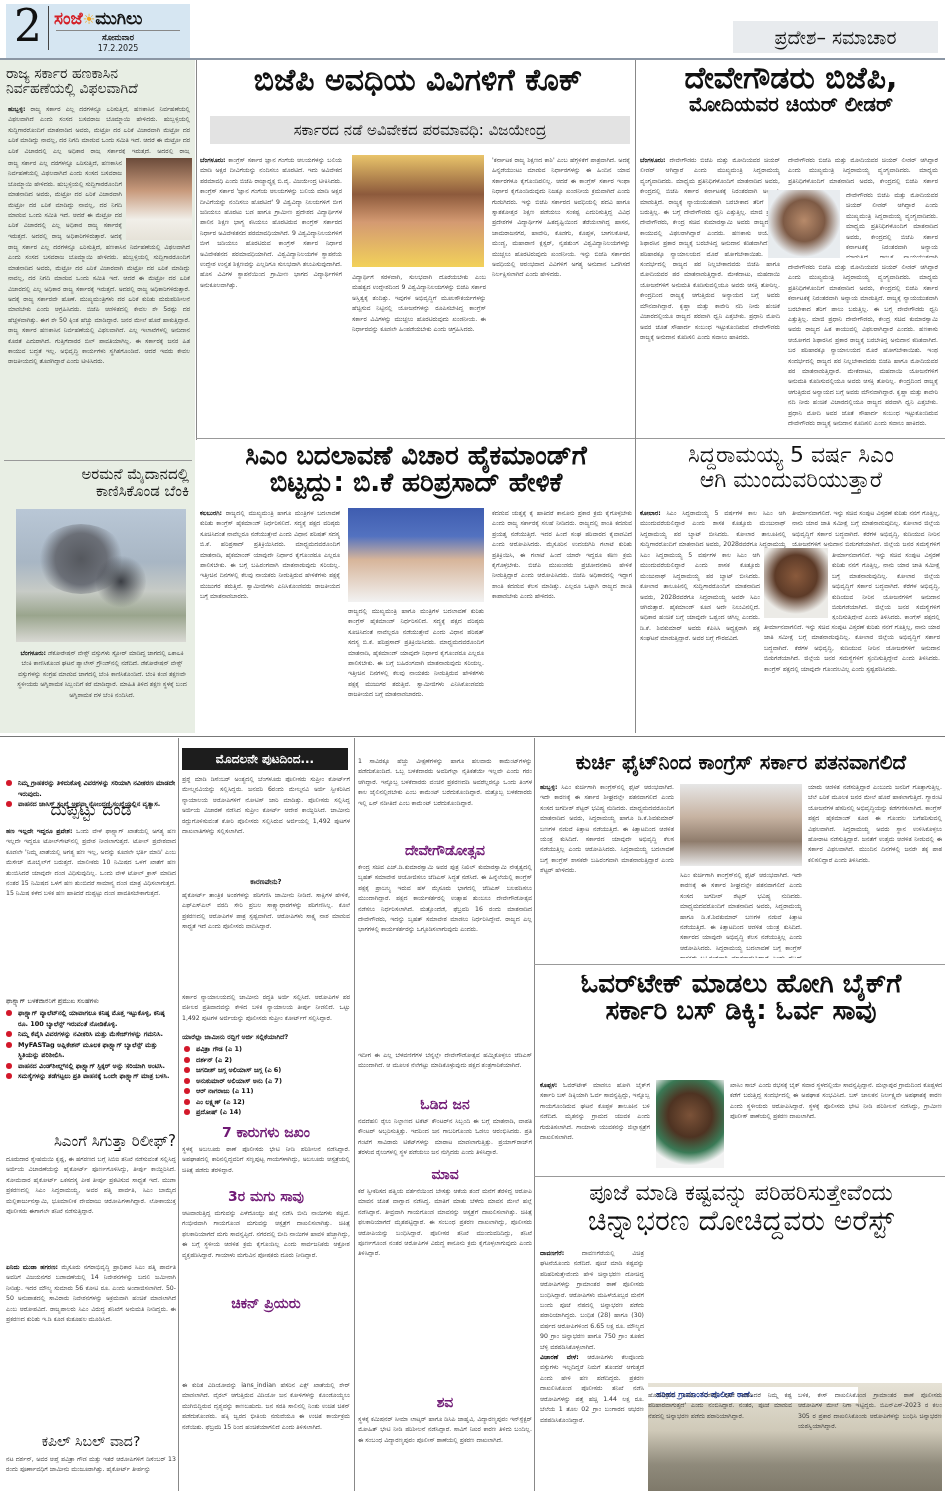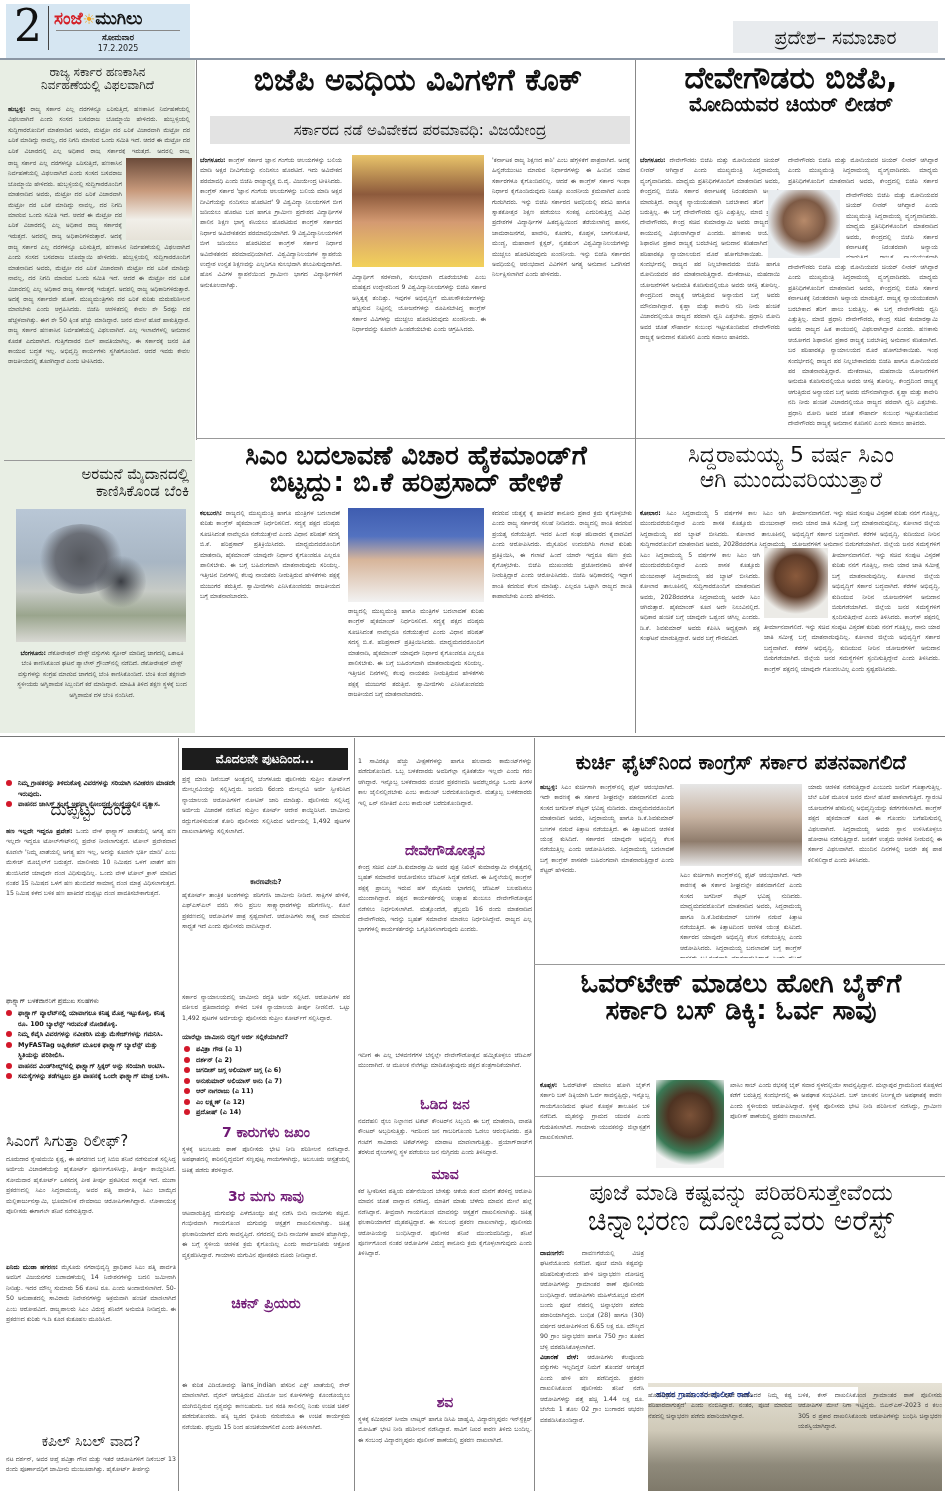--- a/index.html
+++ b/index.html
@@ -45,21 +45,21 @@
 <div class="abs brand">
   <span class="b1">ಸಂಜೆ</span><span class="sun">☀</span><span class="b2">ಮುಗಿಲು</span>
 </div>
 <div class="abs brand-rule"></div>
 <div class="abs day">ಸೋಮವಾರ</div>
 <div class="abs date">17.2.2025</div>
 <div class="abs section-tag">ಪ್ರದೇಶ– ಸಮಾಚಾರ</div>
 <div class="abs top-rule"></div>
 
 <div class="abs sidebar" style="left:0;top:60px;width:195px;height:673px;"></div>
-<div class="abs hl-serif" style="left:6px;top:66px;width:183px;text-align:center;font-size:12px;">
+<div class="abs hl-serif" style="left:6px;top:66px;width:183px;text-align:left;font-size:14px;">
   <div>ರಾಜ್ಯ ಸರ್ಕಾರ ಹಣಕಾಸಿನ</div>
   <div>ನಿರ್ವಹಣೆಯಲ್ಲಿ ವಿಫಲವಾಗಿದೆ</div>
 </div>
 <div class="abs body-text" style="left:8px;top:104px;width:182px;height:50px;">
   <span class="dl">ಹುಬ್ಬಳ್ಳಿ:</span>
   <span>ರಾಜ್ಯ ಸರ್ಕಾರ ಎಲ್ಲ ದರಗಳನ್ನೂ ಏರಿಸುತ್ತಿದೆ, ಹಣಕಾಸಿನ ನಿರ್ವಹಣೆಯಲ್ಲಿ ವಿಫಲವಾಗಿದೆ ಎಂದು ಸಂಸದ ಬಸವರಾಜ ಬೊಮ್ಮಾಯಿ ಹೇಳಿದರು. ಹುಬ್ಬಳ್ಳಿಯಲ್ಲಿ ಸುದ್ದಿಗಾರರೊಂದಿಗೆ ಮಾತನಾಡಿದ ಅವರು, ಮೆಟ್ರೋ ದರ ಏರಿಕೆ ವಿಚಾರವಾಗಿ ಮೆಟ್ರೋ ದರ ಏರಿಕೆ ಮಾಡಿದ್ದು ನಾವಲ್ಲ, ದರ ನಿಗದಿ ಮಾಡುವ ಒಂದು ಸಮಿತಿ ಇದೆ. ಆದರೆ ಈ ಮೆಟ್ರೋ ದರ ಏರಿಕೆ ವಿಚಾರದಲ್ಲಿ ಎಲ್ಲ ಅಧಿಕಾರ ರಾಜ್ಯ ಸರ್ಕಾರಕ್ಕೆ ಇರುತ್ತದೆ. ಅದರಲ್ಲಿ ರಾಜ್ಯ ಅಧಿಕಾರಿಗಳಿರುತ್ತಾರೆ. ಅದಕ್ಕೆ ರಾಜ್ಯ ಸರ್ಕಾರವೇ ಹೊಣೆ. ಮುಖ್ಯಮಂತ್ರಿಗಳು ದರ ಏರಿಕೆ ಕುರಿತು ಮರುಪರಿಶೀಲನೆ ಮಾಡಬೇಕು ಎಂದು ಆಗ್ರಹಿಸಿದರು. ಬಿಜೆಪಿ ಆಡಳಿತದಲ್ಲಿ ಕೇವಲ ಶೇ 5ರಷ್ಟು ದರ ಹೆಚ್ಚಳವಾಗಿತ್ತು. ಈಗ ಶೇ 50 ಕ್ಕಿಂತ ಹೆಚ್ಚು ಮಾಡಿದ್ದಾರೆ. ಜನರ ಮೇಲೆ ಹೊರೆ ಹಾಕುತ್ತಿದ್ದಾರೆ. ರಾಜ್ಯ ಸರ್ಕಾರ ಹಣಕಾಸಿನ ನಿರ್ವಹಣೆಯಲ್ಲಿ ವಿಫಲವಾಗಿದೆ. ಎಲ್ಲ ಇಲಾಖೆಗಳಲ್ಲಿ ಅನುದಾನ ಕೊರತೆ ಎದುರಾಗಿದೆ. ಗುತ್ತಿಗೆದಾರರ ಬಿಲ್ ಪಾವತಿಯಾಗಿಲ್ಲ. ಈ ಸರ್ಕಾರಕ್ಕೆ ಜನರ ಹಿತ ಕಾಯುವ ಬದ್ಧತೆ ಇಲ್ಲ. ಅಭಿವೃದ್ಧಿ ಕಾರ್ಯಗಳು ಸ್ಥಗಿತಗೊಂಡಿವೆ. ಆದರೆ ಇವರು ಕೇವಲ ರಾಜಕೀಯದಲ್ಲಿ ತೊಡಗಿದ್ದಾರೆ ಎಂದು ಟೀಕಿಸಿದರು.</span>
 </div>
 <div class="abs photo" style="left:126px;top:158px;width:66px;height:82px;background:linear-gradient(180deg,#6b4b3a 0%,#c89a7c 40%,#f1efe9 75%,#e6e2d8 100%);"></div>
 <div class="abs body-text" style="left:8px;top:158px;width:114px;height:82px;">
   <span>ರಾಜ್ಯ ಸರ್ಕಾರ ಎಲ್ಲ ದರಗಳನ್ನೂ ಏರಿಸುತ್ತಿದೆ, ಹಣಕಾಸಿನ ನಿರ್ವಹಣೆಯಲ್ಲಿ ವಿಫಲವಾಗಿದೆ ಎಂದು ಸಂಸದ ಬಸವರಾಜ ಬೊಮ್ಮಾಯಿ ಹೇಳಿದರು. ಹುಬ್ಬಳ್ಳಿಯಲ್ಲಿ ಸುದ್ದಿಗಾರರೊಂದಿಗೆ ಮಾತನಾಡಿದ ಅವರು, ಮೆಟ್ರೋ ದರ ಏರಿಕೆ ವಿಚಾರವಾಗಿ ಮೆಟ್ರೋ ದರ ಏರಿಕೆ ಮಾಡಿದ್ದು ನಾವಲ್ಲ, ದರ ನಿಗದಿ ಮಾಡುವ ಒಂದು ಸಮಿತಿ ಇದೆ. ಆದರೆ ಈ ಮೆಟ್ರೋ ದರ ಏರಿಕೆ ವಿಚಾರದಲ್ಲಿ ಎಲ್ಲ ಅಧಿಕಾರ ರಾಜ್ಯ ಸರ್ಕಾರಕ್ಕೆ ಇರುತ್ತದೆ. ಅದರಲ್ಲಿ ರಾಜ್ಯ ಅಧಿಕಾರಿಗಳಿರುತ್ತಾರೆ. ಅದಕ್ಕೆ ರಾಜ್ಯ ಸರ್ಕಾರವೇ ಹೊಣೆ. ಮುಖ್ಯಮಂತ್ರಿಗಳು ದರ ಏರಿಕೆ ಕುರಿತು ಮರುಪರಿಶೀಲನೆ ಮಾಡಬೇಕು ಎಂದು ಆಗ್ರಹಿಸಿದರು. ಬಿಜೆಪಿ ಆಡಳಿತದಲ್ಲಿ ಕೇವಲ ಶೇ 5ರಷ್ಟು ದರ ಹೆಚ್ಚಳವಾಗಿತ್ತು. ಈಗ ಶೇ 50 ಕ್ಕಿಂತ ಹೆಚ್ಚು ಮಾಡಿದ್ದಾರೆ. ಜನರ ಮೇಲೆ ಹೊರೆ ಹಾಕುತ್ತಿದ್ದಾರೆ. ರಾಜ್ಯ ಸರ್ಕಾರ ಹಣಕಾಸಿನ ನಿರ್ವಹಣೆಯಲ್ಲಿ ವಿಫಲವಾಗಿದೆ. ಎಲ್ಲ ಇಲಾಖೆಗಳಲ್ಲಿ ಅನುದಾನ ಕೊರತೆ ಎದುರಾಗಿದೆ. ಗುತ್ತಿಗೆದಾರರ ಬಿಲ್ ಪಾವತಿಯಾಗಿಲ್ಲ. ಈ ಸರ್ಕಾರಕ್ಕೆ ಜನರ ಹಿತ ಕಾಯುವ ಬದ್ಧತೆ ಇಲ್ಲ. ಅಭಿವೃದ್ಧಿ ಕಾರ್ಯಗಳು ಸ್ಥಗಿತಗೊಂಡಿವೆ. ಆದರೆ ಇವರು ಕೇವಲ ರಾಜಕೀಯದಲ್ಲಿ ತೊಡಗಿದ್ದಾರೆ ಎಂದು ಟೀಕಿಸಿದರು.</span>
@@ -167,21 +167,21 @@
   <span>ಒಂದು ವೇಳೆ ಫಾಸ್ಟ್ಯಾಗ್ ಖಾತೆಯಲ್ಲಿ ಅಗತ್ಯ ಹಣ ಇಲ್ಲದೇ ಇದ್ದರೂ ಟೋಲ್‌ಗೇಟ್‌ನಲ್ಲಿ ಪ್ರವೇಶ ನೀಡಲಾಗುತ್ತದೆ. ಟೋಲ್ ಪ್ರವೇಶವಾದ ಕೂಡಲೇ 'ನಿಮ್ಮ ಖಾತೆಯಲ್ಲಿ ಅಗತ್ಯ ಹಣ ಇಲ್ಲ, ಅದನ್ನು ಕೂಡಲೇ ಭರ್ತಿ ಮಾಡಿ' ಎಂಬ ಮೆಸೇಜ್ ಮೊಬೈಲ್‌ಗೆ ಬರುತ್ತದೆ. ಮಾಲೀಕರು 10 ನಿಮಿಷದ ಒಳಗೆ ಖಾತೆಗೆ ಹಣ ತುಂಬಿಸಿದರೆ ಯಾವುದೇ ದಂಡ ವಿಧಿಸುವುದಿಲ್ಲ. ಒಂದು ವೇಳೆ ಟೋಲ್ ಕ್ರಾಸ್ ಮಾಡಿದ ನಂತರ 15 ನಿಮಿಷದ ಒಳಗೆ ಹಣ ತುಂಬಿದರೆ ಸಾಮಾನ್ಯ ದಂಡ ಮಾತ್ರ ವಿಧಿಸಲಾಗುತ್ತದೆ. 15 ನಿಮಿಷ ಕಳೆದ ಬಳಿಕ ಹಣ ಹಾಕಿದರೆ ದುಪ್ಪಟ್ಟು ದಂಡ ಪಾವತಿಸಬೇಕಾಗುತ್ತದೆ.</span>
 </div>
 <div class="abs" style="left:6px;top:996px;width:170px;font-size:6.5px;font-weight:normal;line-height:10px;">ಫಾಸ್ಟ್ಯಾಗ್ ಬಳಕೆದಾರರಿಗೆ ಪ್ರಮುಖ ಸಲಹೆಗಳು</div>
 <ul class="abs bullet-list" style="left:6px;top:1008px;width:170px;">
   <li>ಫಾಸ್ಟ್ಯಾಗ್ ವ್ಯಾಲೆಟ್‌ನಲ್ಲಿ ಯಾವಾಗಲೂ ಕನಿಷ್ಠ ಮೊತ್ತ ಇಟ್ಟುಕೊಳ್ಳಿ, ಕನಿಷ್ಠ ರೂ. 100 ಬ್ಯಾಲೆನ್ಸ್ ಇರುವಂತೆ ನೋಡಿಕೊಳ್ಳಿ.</li>
   <li>ನಿಮ್ಮ ಕೆವೈಸಿ ವಿವರಗಳನ್ನು ನವೀಕರಿಸಿ ಮತ್ತು ಮೆಸೇಜ್‌ಗಳನ್ನು ಗಮನಿಸಿ.</li>
   <li>MyFASTag ಅಪ್ಲಿಕೇಶನ್ ಮೂಲಕ ಫಾಸ್ಟ್ಯಾಗ್ ಬ್ಯಾಲೆನ್ಸ್ ಮತ್ತು ಸ್ಥಿತಿಯನ್ನು ಪರಿಶೀಲಿಸಿ.</li>
   <li>ವಾಹನದ ವಿಂಡ್‌ಶೀಲ್ಡ್‌ನಲ್ಲಿ ಫಾಸ್ಟ್ಯಾಗ್ ಸ್ಟಿಕ್ಕರ್ ಅನ್ನು ಸರಿಯಾಗಿ ಅಂಟಿಸಿ.</li>
   <li>ಸಮಸ್ಯೆಗಳನ್ನು ತಡೆಗಟ್ಟಲು ಪ್ರತಿ ವಾಹನಕ್ಕೆ ಒಂದೇ ಫಾಸ್ಟ್ಯಾಗ್ ಮಾತ್ರ ಬಳಸಿ.</li>
 </ul>
-<div class="abs hl-serif" style="left:6px;top:1133px;width:170px;text-align:left;font-size:15px;">ಸಿಎಂಗೆ ಸಿಗುತ್ತಾ ರಿಲೀಫ್?</div>
+<div class="abs hl-serif" style="left:6px;top:1133px;width:170px;text-align:right;font-size:15px;">ಸಿಎಂಗೆ ಸಿಗುತ್ತಾ ರಿಲೀಫ್?</div>
 <div class="abs body-text" style="left:6px;top:1154px;width:170px;height:108px;">
   <span>ದೂರುದಾರ ಸ್ನೇಹಮಯಿ ಕೃಷ್ಣ, ಈ ಹಗರಣದ ಬಗ್ಗೆ ಸಿಬಿಐ ತನಿಖೆ ನಡೆಸುವಂತೆ ಸಲ್ಲಿಸಿದ್ದ ಅರ್ಜಿಯ ವಿಚಾರಣೆಯನ್ನು ಹೈಕೋರ್ಟ್ ಪೂರ್ಣಗೊಳಿಸಿದ್ದು, ತೀರ್ಪು ಕಾಯ್ದಿರಿಸಿದೆ. ಸೋಮವಾರ ಹೈಕೋರ್ಟ್ ಏಕಸದಸ್ಯ ಪೀಠ ತೀರ್ಪು ಪ್ರಕಟಿಸುವ ಸಾಧ್ಯತೆ ಇದೆ. ಮುಡಾ ಪ್ರಕರಣದಲ್ಲಿ ಸಿಎಂ ಸಿದ್ದರಾಮಯ್ಯ, ಅವರ ಪತ್ನಿ ಪಾರ್ವತಿ, ಸಿಎಂ ಬಾಮೈದ ಮಲ್ಲಿಕಾರ್ಜುನಸ್ವಾಮಿ, ಭೂಮಾಲೀಕ ದೇವರಾಜು ಆರೋಪಿಗಳಾಗಿದ್ದಾರೆ. ಲೋಕಾಯುಕ್ತ ಪೊಲೀಸರು ಈಗಾಗಲೇ ತನಿಖೆ ನಡೆಸುತ್ತಿದ್ದಾರೆ.</span>
 </div>
 <div class="abs body-text" style="left:6px;top:1262px;width:170px;height:172px;">
   <span class="dl">ಏನಿದು ಮುಡಾ ಹಗರಣ:</span>
   <span>ಮೈಸೂರು ನಗರಾಭಿವೃದ್ಧಿ ಪ್ರಾಧಿಕಾರ ಸಿಎಂ ಪತ್ನಿ ಪಾರ್ವತಿ ಅವರಿಗೆ ವಿಜಯನಗರ ಬಡಾವಣೆಯಲ್ಲಿ 14 ನಿವೇಶನಗಳನ್ನು ಬದಲಿ ಜಮೀನಾಗಿ ನೀಡಿತ್ತು. ಇದರ ಮೌಲ್ಯ ಸುಮಾರು 56 ಕೋಟಿ ರೂ. ಎಂದು ಅಂದಾಜಿಸಲಾಗಿದೆ. 50-50 ಅನುಪಾತದಲ್ಲಿ ಸಾವಿರಾರು ನಿವೇಶನಗಳನ್ನು ಅಕ್ರಮವಾಗಿ ಹಂಚಿಕೆ ಮಾಡಲಾಗಿದೆ ಎಂಬ ಆರೋಪವಿದೆ. ರಾಜ್ಯಪಾಲರು ಸಿಎಂ ವಿರುದ್ಧ ತನಿಖೆಗೆ ಅನುಮತಿ ನೀಡಿದ್ದರು. ಈ ಪ್ರಕರಣದ ಕುರಿತು ಇ.ಡಿ ಕೂಡ ಕುತೂಹಲ ಮೂಡಿಸಿದೆ.</span>
 </div>
 <div class="abs hl-serif" style="left:6px;top:1434px;width:170px;text-align:center;font-size:14px;">ಕಪಿಲ್ ಸಿಬಲ್ ವಾದ?</div>
 <div class="abs body-text" style="left:6px;top:1454px;width:170px;height:34px;">
   <span>ನಟ ದರ್ಶನ್, ಅವರ ಆಪ್ತೆ ಪವಿತ್ರಾ ಗೌಡ ಮತ್ತು ಇತರೆ ಆರೋಪಿಗಳಿಗೆ ಡಿಸೆಂಬರ್ 13 ರಂದು ಪೂರ್ಣಾವಧಿಗೆ ಜಾಮೀನು ಮಂಜೂರಾಗಿತ್ತು. ಹೈಕೋರ್ಟ್ ತೀರ್ಪನ್ನು</span>

